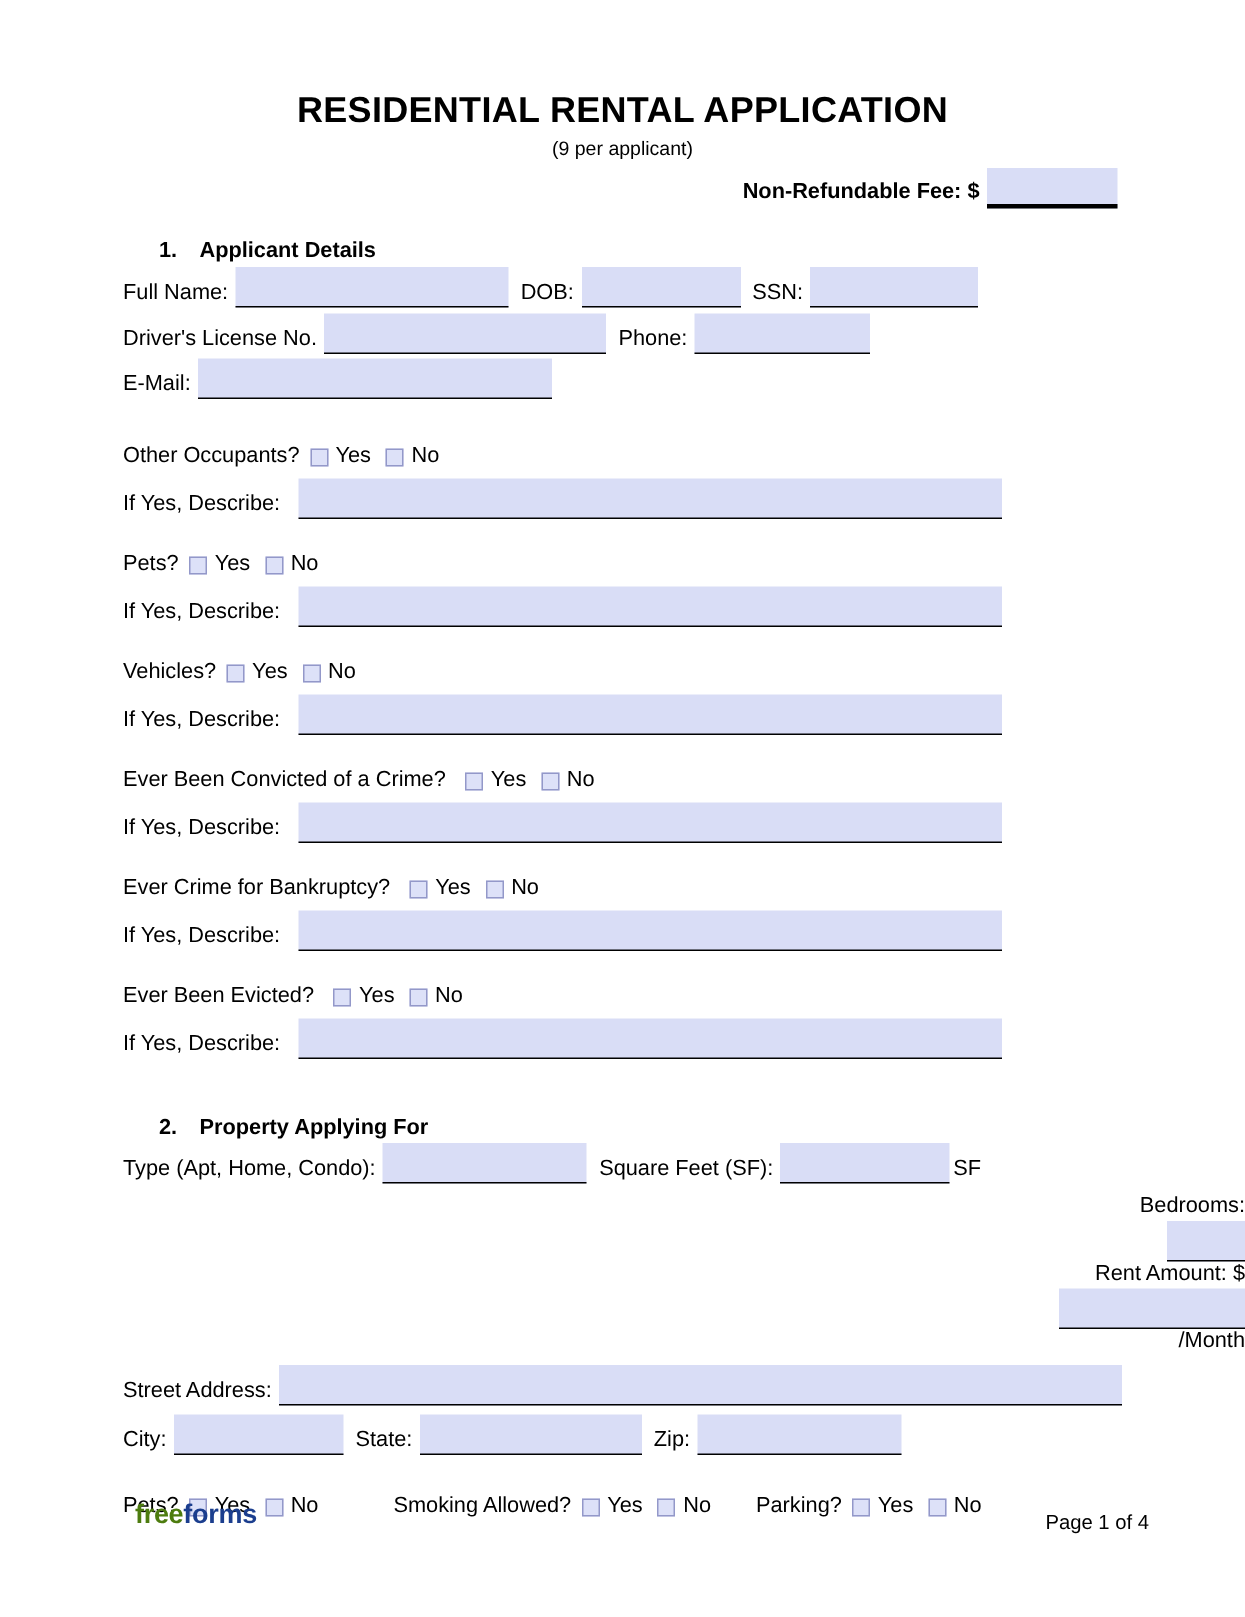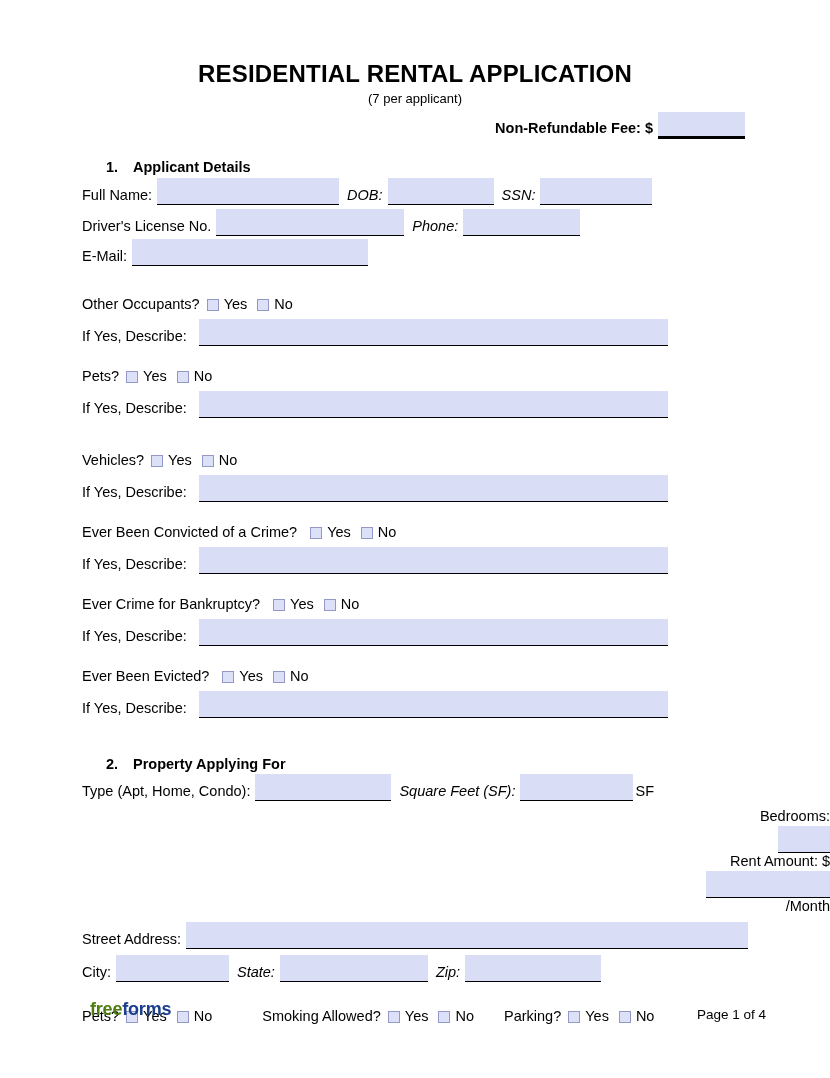--- a/index.html
+++ b/index.html
@@ -18,21 +18,21 @@
   .section-heading { margin-left:106px; font-weight:bold; display:flex; }
   .section-number { width:27px; }
 
   .row { display:flex; align-items:flex-end; margin-left:82px; }
   .lbl { white-space:nowrap; padding-bottom:2px; }
   .field {
     height:27px; background:#d9ddf6; border:none; border-bottom:1px solid #000;
     font:inherit; padding:0 4px; margin-left:5px; outline:none; border-radius:0;
   }
   .flex1 { flex:1; }
-  .ml8 { margin-left:8px;font-style:italic; }
+  .ml8 { margin-left:8px; }
   .ml10 { margin-left:10px; }
   .suffix { padding-bottom:2px; margin-left:2px; white-space:nowrap; }
 
   .q-row { display:flex; align-items:center; margin-left:82px; }
   .q-row .lbl { padding-bottom:0; }
   .cb {
     width:12px; height:12px; background:#dde1f8; border:1px solid #9398c9;
     display:inline-block; margin-left:7px; margin-top:1px; flex:none;
   }
   .cb2 { margin-left:10px; }
@@ -44,21 +44,21 @@
   .logo-free { color:#4d7c0f; }
   .logo-forms { color:#1b3e8e; }
   .page-num { position:absolute; right:64px; top:1007px; font-size:13.5px; }
 </style>
 </head>
 <body>
 
 <div class="page">
 
   <div class="title">RESIDENTIAL RENTAL APPLICATION</div>
-  <div class="subtitle">(7 per applicant)</div>
+  <div class="subtitle">(9 per applicant)</div>
 
   <div class="fee-row">
     <span class="fee-label">Non-Refundable Fee: $</span>
     <input type="text" class="field fee-field" value="" style="">
   </div>
 
   <div class="section-heading" style="margin-top:20px;">
     <span class="section-number">1.</span>
     <span>Applicant Details</span>
   </div>
@@ -103,21 +103,21 @@
     <span class="cb-label">Yes</span>
     <span class="cb cb2"></span>
     <span class="cb-label">No</span>
   </div>
 
   <div class="row" style="margin-top:7px; margin-right:162px;">
     <span class="lbl" style="margin-right:7px;">If Yes, Describe:</span>
     <input type="text" class="field flex1" value="" style="">
   </div>
 
-  <div class="q-row" style="margin-top:34px;">
+  <div class="q-row" style="margin-top:22px;">
     <span class="lbl">Vehicles?</span>
     <span class="cb"></span>
     <span class="cb-label">Yes</span>
     <span class="cb cb2"></span>
     <span class="cb-label">No</span>
   </div>
 
   <div class="row" style="margin-top:7px; margin-right:162px;">
     <span class="lbl" style="margin-right:7px;">If Yes, Describe:</span>
     <input type="text" class="field flex1" value="" style="">

